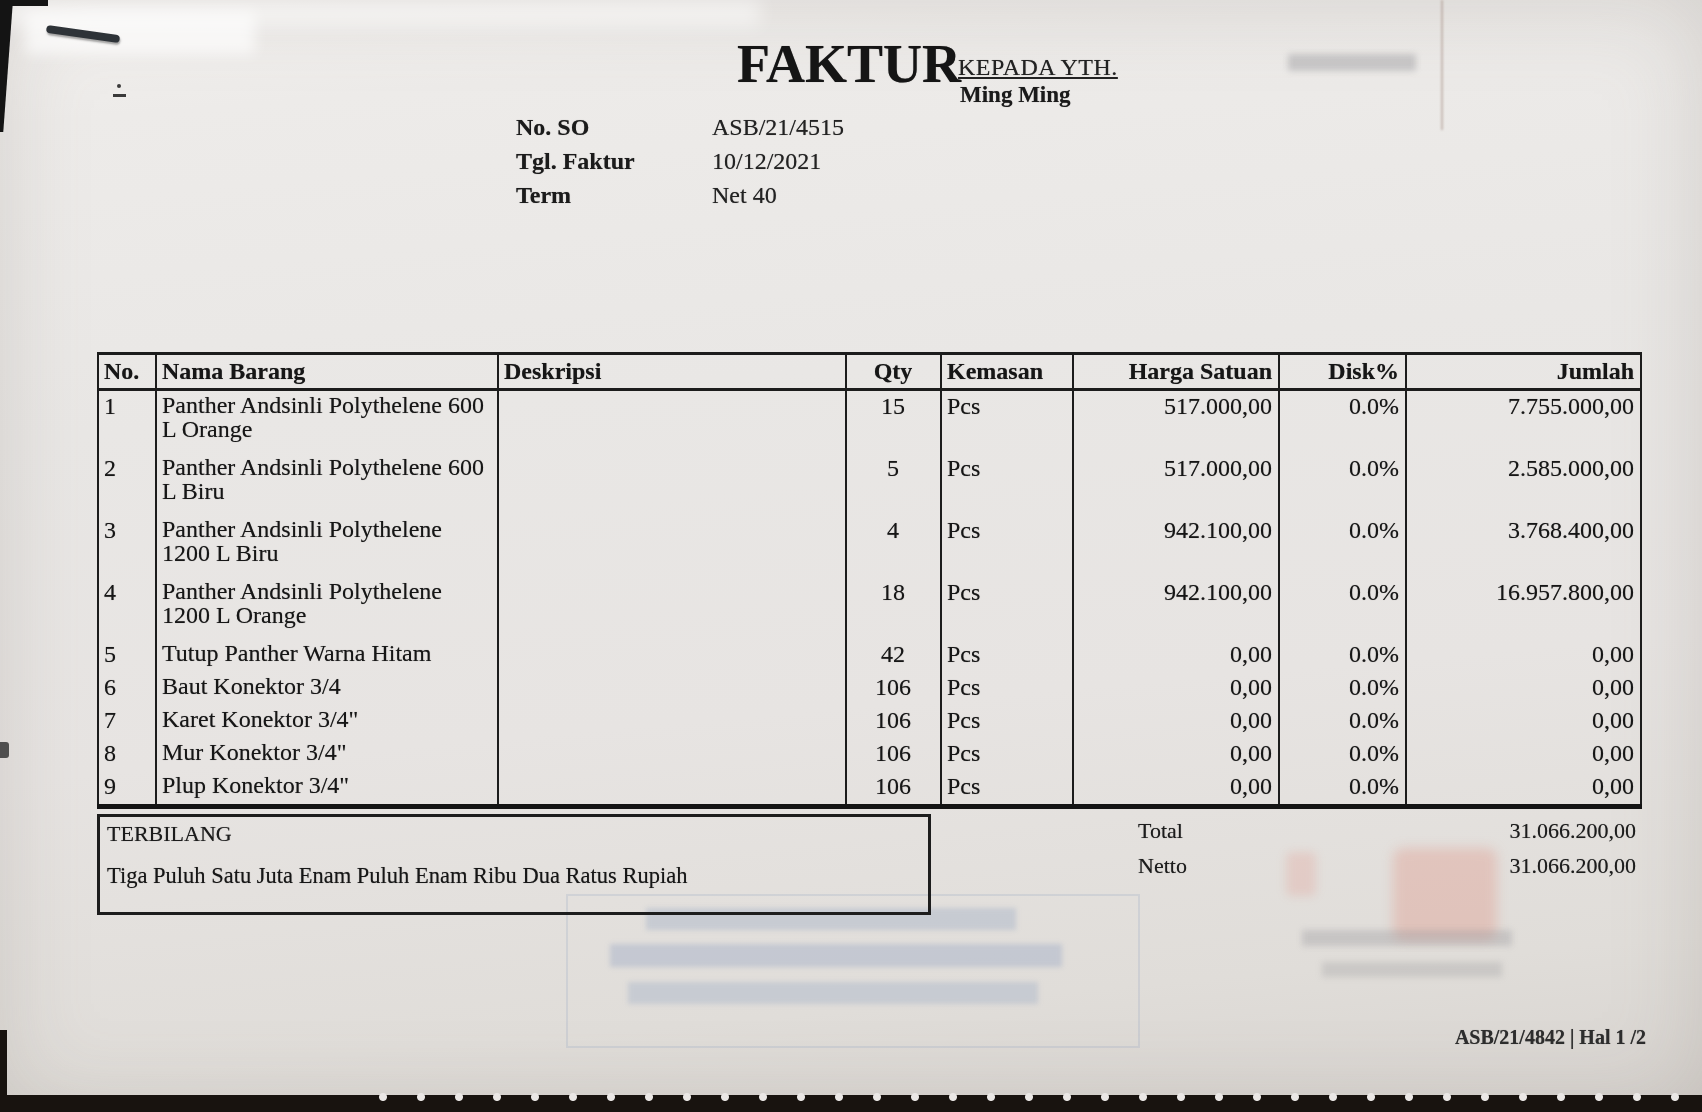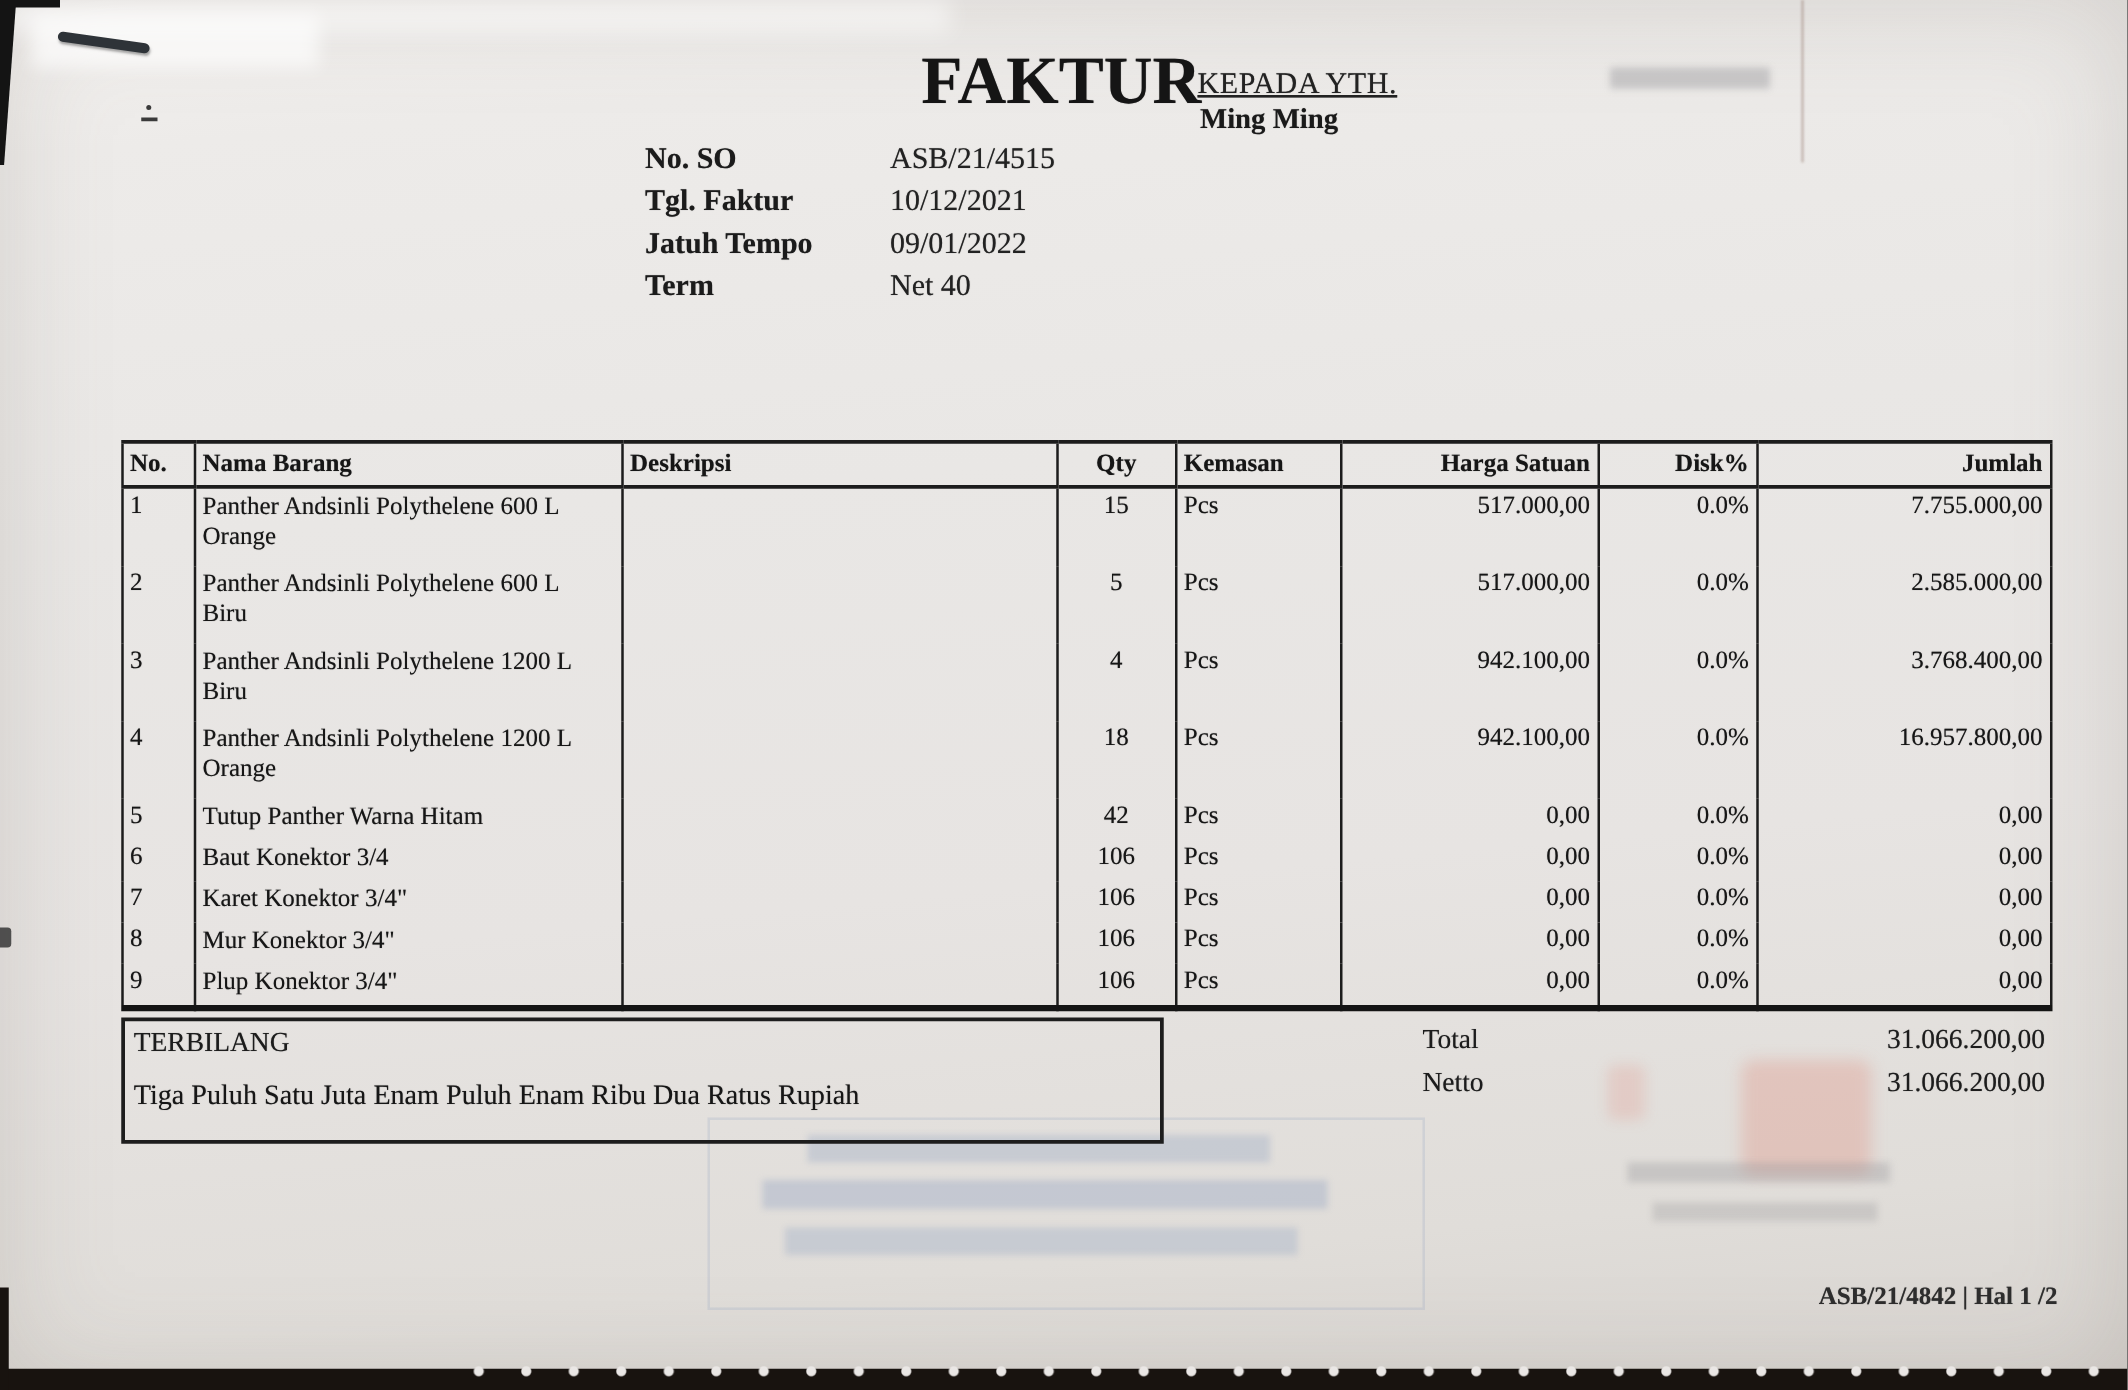--- a/index.html
+++ b/index.html
@@ -37,21 +37,21 @@
   
   .doc-title{position:absolute;left:737px;top:33px;font-size:54px;font-weight:bold;color:#151515;letter-spacing:0;}
   .recipient-label{position:absolute;left:958px;top:54px;font-size:24px;color:#222;text-decoration:underline;letter-spacing:.5px;}
   .recipient-name{position:absolute;left:960px;top:82px;font-size:23px;font-weight:bold;color:#1a1a1a;}
   
   .meta{position:absolute;left:516px;top:110px;width:520px;}
   .meta-row{display:flex;height:34px;align-items:center;}
   .meta-label{width:196px;font-weight:bold;font-size:24px;color:#1b1b1b;flex:none;}
   .meta-value{font-size:24px;color:#222;}
   
-  .inv-table{position:absolute;left:97px;top:352px;border-collapse:collapse;table-layout:fixed;font-size:20px;color:#161616;border-bottom:5px solid #141414;}
+  .inv-table{position:absolute;left:97px;top:352px;border-collapse:collapse;table-layout:fixed;font-size:24px;color:#161616;border-bottom:5px solid #141414;}
   .inv-table th,.inv-table td{border-left:2px solid #1c1c1c;border-right:2px solid #1c1c1c;padding:2px 6px 0 5px;vertical-align:top;overflow:hidden;}
   .inv-table thead th{border-top:3px solid #1c1c1c;border-bottom:3px solid #1c1c1c;font-weight:bold;height:33px;vertical-align:middle;padding-top:0;}
   tr.tall td{height:60px;}
   tr.short td{height:31px;}
   .c-qty{text-align:center;}
   .c-harga,.c-disk,.c-jum{text-align:right;}
   th.c-no,th.c-nama,th.c-desk,th.c-kem{text-align:left;}
   .nama-inner{max-width:322px;line-height:24px;}
   
   .totals{position:absolute;left:97px;top:818px;width:1543px;height:80px;font-size:22px;color:#1c1c1c;}
@@ -99,24 +99,20 @@
   <div class="recipient-name">Ming Ming</div>
 
   <div class="meta">
     <div class="meta-row">
       <span class="meta-label">No. SO</span>
       <span class="meta-value">ASB/21/4515</span>
     </div>
     <div class="meta-row">
       <span class="meta-label">Tgl. Faktur</span>
       <span class="meta-value">10/12/2021</span>
-    </div>
-    <div class="meta-row">
-      <span class="meta-label">Jatuh Tempo</span>
-      <span class="meta-value">09/01/2022</span>
     </div>
     <div class="meta-row">
       <span class="meta-label">Term</span>
       <span class="meta-value">Net 40</span>
     </div>
   </div>
 
   <table class="inv-table">
     <colgroup>
       <col style="width:58px">

